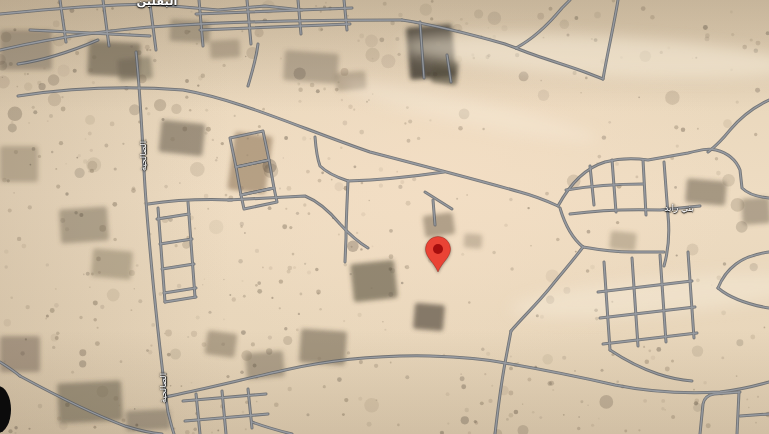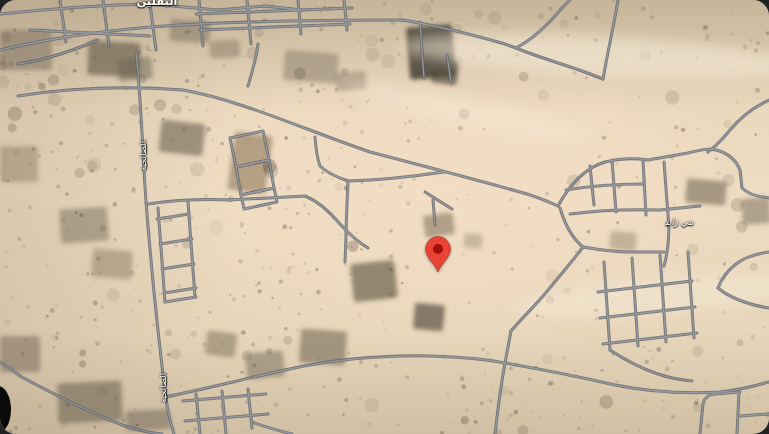--- a/index.html
+++ b/index.html
@@ -2,21 +2,20 @@
 <html><head>
 <meta charset="utf-8">
 <style>
   html,body{margin:0;padding:0;background:#222;}
   .map-viewport{
     position:relative;width:769px;height:434px;overflow:hidden;
     font-family:"DejaVu Sans",sans-serif;
     background:
       radial-gradient(420px 260px at 58% 42%, rgba(243,222,196,.9), rgba(243,222,196,0) 70%),
       linear-gradient(180deg,#e2d0b4 0%,#ead8bd 22%,#eedcc2 45%,#e9d7bc 70%,#e6d4b8 100%);
-    border-radius: 16px;
   }
   .shade-top{position:absolute;left:0;top:0;width:769px;height:112px;z-index:1;
     background:linear-gradient(180deg,rgba(146,129,105,.34),rgba(146,129,105,0));}
   .shade-left{position:absolute;left:0;top:0;width:230px;height:434px;z-index:1;
     background:linear-gradient(90deg,rgba(150,133,108,.22),rgba(150,133,108,0));}
   .shade-bottom{position:absolute;left:0;top:330px;width:769px;height:104px;z-index:1;
     background:linear-gradient(0deg,rgba(146,129,105,.25),rgba(146,129,105,0));}
   svg.imagery{position:absolute;left:0;top:0;z-index:2;}
   .edge-blob{position:absolute;left:-15px;top:386px;width:26px;height:47px;border-radius:50%;
     background:#0b0b0b;z-index:2;filter:blur(.5px);}
@@ -858,21 +857,21 @@
         <path d="M160,244 L192,239"></path>
         <path d="M162,269 L194,264"></path>
         <path d="M164,293 L196,288"></path>
         <path d="M165,302 L196,297"></path>
       </g>
   </svg>
 
   <div class="edge-blob"></div>
 
   <div class="map-label" id="label-town" style="left:157px;top:1px;">البقلين</div>
-  <div class="map-label" id="label-district" style="left:679px;top:222px;font-style:italic;">بني زايد</div>
+  <div class="map-label" id="label-district" style="left:679px;top:208px;">بني زايد</div>
   <div class="map-label rot" id="label-road-left" style="left:143px;top:156px;font-size:8.5px;">الصالحية</div>
   <div class="map-label rot" id="label-road-left-lower" style="left:163px;top:388px;font-size:8.5px;">الصالحية</div>
 
   <svg class="marker" id="pin" width="36" height="40" viewBox="0 0 36 40" style="left: 420px; top: 234px;">
     <path id="pin-body" d="M18,38 C14,28 5.5,23.5 5.5,15 A12.5,12.5 0 1 1 30.5,15 C30.5,23.5 22,28 18,38 Z" fill="#EA4335" stroke="rgba(120,20,10,.35)"></path>
     <circle id="pin-dot" cx="18" cy="15" r="5" fill="#A50E0E"></circle>
   </svg>
 </div>
 
 </body></html>

